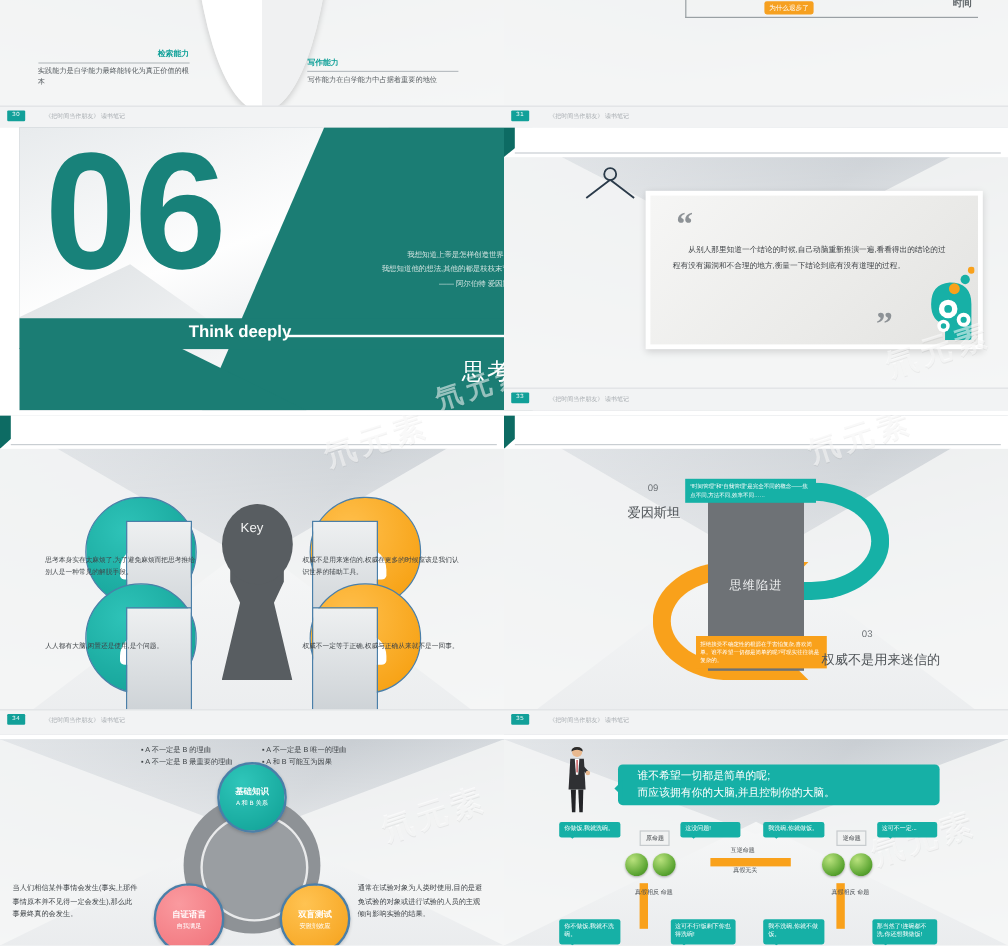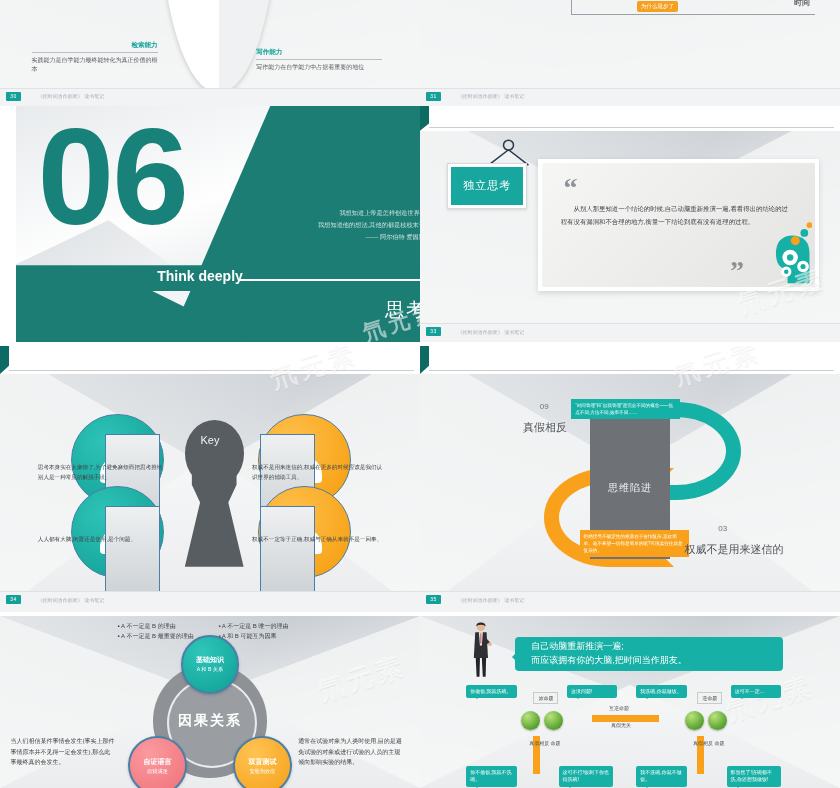--- a/index.html
+++ b/index.html
@@ -382,23 +382,20 @@
       <div class="hdr-line"></div>
     </div>
 
     <div class="hook">
       <svg viewBox="0 0 60 40">
         <circle cx="30" cy="8" r="6.5" fill="none" stroke="#2b3b4a" stroke-width="2"></circle>
         <path d="M30 14 L4 34 M30 14 L56 34" stroke="#2b3b4a" stroke-width="2" fill="none"></path>
       </svg>
     </div>
 
-    <div class="chip">
-      <div class="chip-in">独立思考</div>
-    </div>
 
     <div class="qcard">
       <div class="qcard-in">
         <div class="qmark" style="left:8%; top:14%;">“</div>
         <div class="qtext">从别人那里知道一个结论的时候,自己动脑重新推演一遍,看看得出的结论的过程有没有漏洞和不合理的地方,衡量一下结论到底有没有道理的过程。</div>
         <div class="qmark" style="right:26%; bottom:6%;">”</div>
         <svg class="brain" viewBox="0 0 100 100">
           <path d="M62 98 L62 78 Q44 74 44 52 Q44 26 68 24 Q96 24 96 52 L96 98 Z" fill="#17b0a6"></path>
           <circle cx="66" cy="58" r="12" fill="#fff"></circle>
             <circle cx="66" cy="58" r="5" fill="#17b0a6"></circle>
@@ -488,21 +485,21 @@
     <div class="chainA"></div>
     <div class="chainT"></div>
     <div class="gbox">
       <span>思维陷进</span>
     </div>
 
     <div class="tagT">“时间管理”和“自我管理”是完全不同的概念——焦点不同,方法不同,效率不同……</div>
     <div class="tagA">拒绝接受不确定性的根源在于害怕复杂,喜欢简单。谁不希望一切都是简单的呢?可现实往往就是复杂的。</div>
 
     <div class="labNum" style="left:28.5%; top:21%;">09</div>
-    <div class="labTxt" style="left:24.5%; top:28%;">真假相反</div>
+    <div class="labTxt" style="left:24.5%; top:28%;">爱因斯坦</div>
 
     <div class="labNum" style="left:71%; top:67%;">03</div>
     <div class="labTxt" style="left:63%; top:73.5%;">权威不是用来迷信的</div>
 
     <div class="ftr">
       <div class="ftr-num">35</div>
       <div class="ftr-txt">《把时间当作朋友》 读书笔记</div>
     </div>
     <div class="wm" style="right:auto; left:60%; bottom:auto; top:0%;">氘元素</div>
   </div>
@@ -513,21 +510,20 @@
     <div class="wedge2"></div>
 
     <ul class="bullets">
       <li>A 不一定是 B 的理由</li>
       <li>A 不一定是 B 唯一的理由</li>
       <li>A 不一定是 B 最重要的理由</li>
       <li>A 和 B 可能互为因果</li>
     </ul>
 
     <div class="ring"></div>
-    <div class="ringtxt">因果关系</div>
 
     <div class="node teal" style="left:43%; top:11%;">
       <div class="n1">基础知识</div>
       <div class="n2">A 和 B 关系</div>
     </div>
     <div class="node pink" style="left:30.5%; top:70%;">
       <div class="n1">自证语言</div>
       <div class="n2">自我满足</div>
     </div>
     <div class="node amber" style="left:55.5%; top:70%;">
@@ -553,22 +549,22 @@
       <path d="M16 24 L24 24 L22 52 L18 52 Z" fill="#fff"></path>
       <path d="M19 26 L21 26 L21 46 L20 50 L19 46 Z" fill="#b3262c"></path>
       <path d="M9 78 L18 78 L17 118 L11 118 Z" fill="#232427"></path>
       <path d="M22 78 L31 78 L30 118 L24 118 Z" fill="#232427"></path>
       <path d="M31 36 L40 46 L36 50 L28 42 Z" fill="#2f3033"></path>
       <circle cx="39" cy="49" r="4" fill="#e8b98f"></circle>
     </svg>
 
     <div class="banner">
       <p>
-        <span>自己动脑重新推演一遍;</span><br>
-        <span>而应该拥有你的大脑,把时间当作朋友。</span>
+        <span>谁不希望一切都是简单的呢;</span><br>
+        <span>而应该拥有你的大脑,并且控制你的大脑。</span>
       </p>
     </div>
 
     <div class="sbub" style="left:11%; top:40%; width:12%;">你做饭,我就洗碗。</div>
     <div class="plain-tag" style="left:27%; top:44%;">原命题</div>
     <div class="sbub" style="left:35%; top:40%; width:12%;">这没问题!</div>
     <div class="sbub" style="left:51.5%; top:40%; width:12%;">我洗碗,你就做饭。</div>
     <div class="plain-tag" style="left:66%; top:44%;">逆命题</div>
     <div class="sbub" style="left:74%; top:40%; width:12%;">这可不一定...</div>
 

